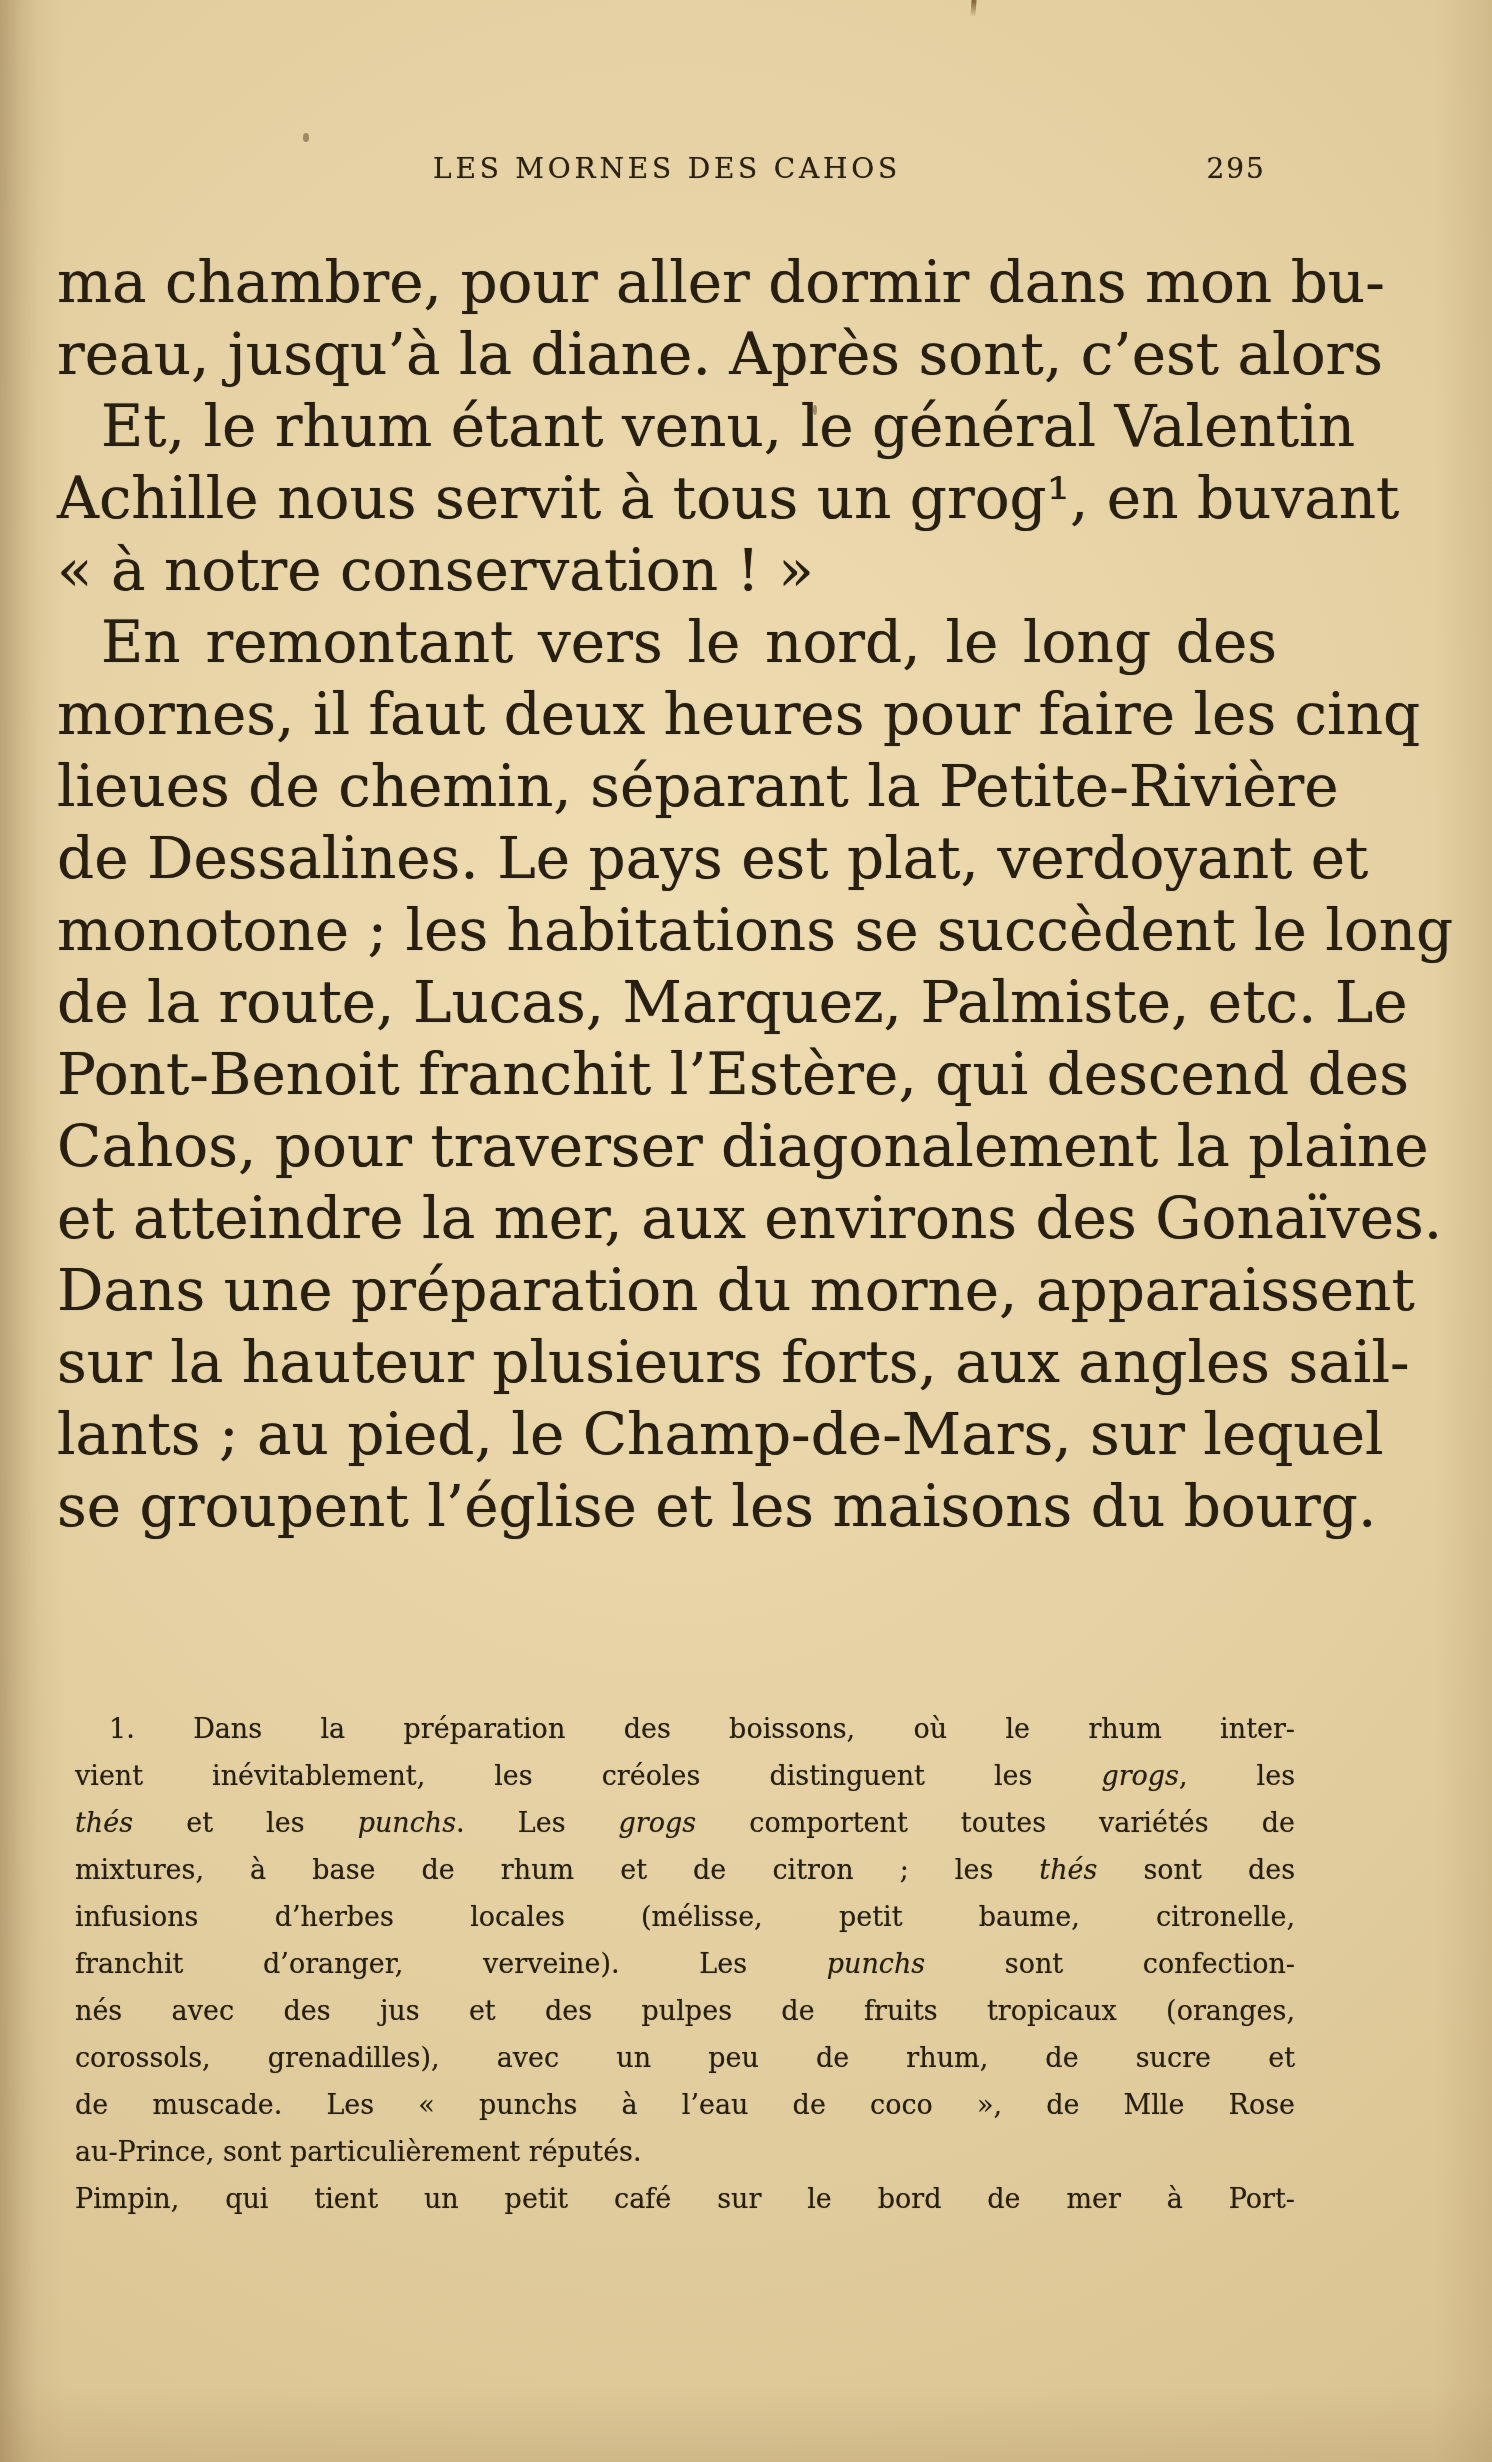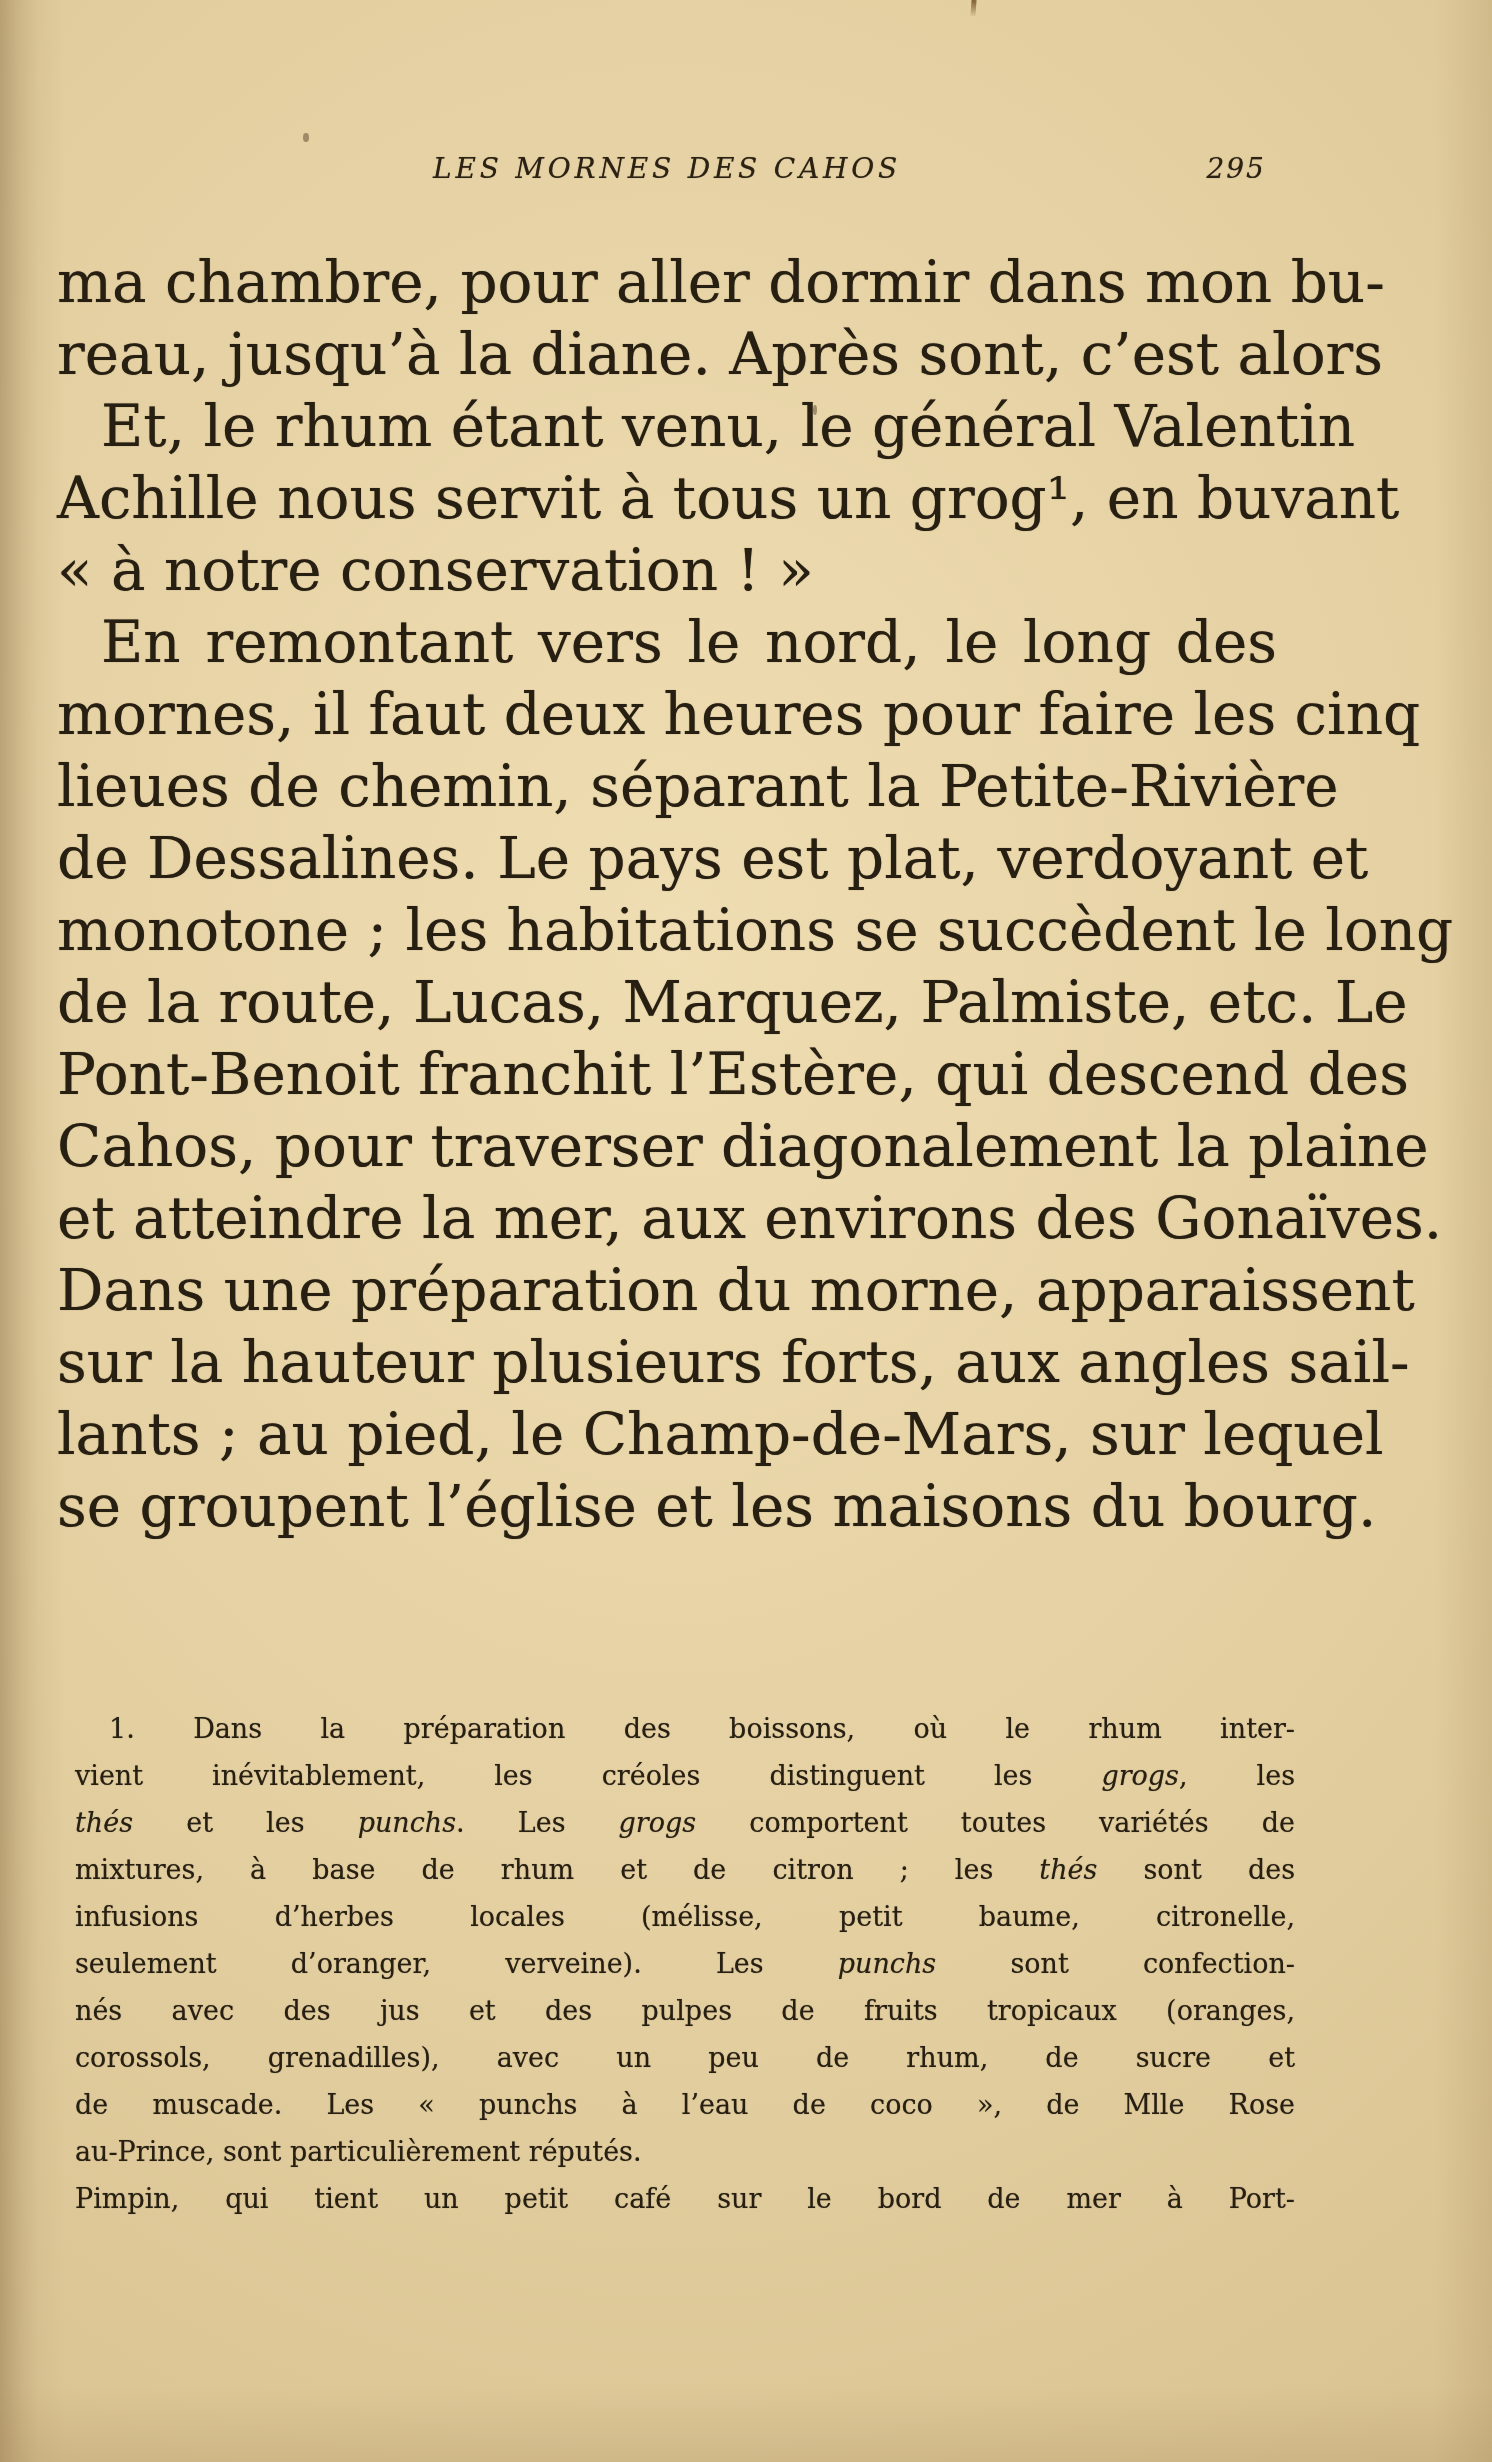--- a/index.html
+++ b/index.html
@@ -71,21 +71,20 @@
   }
   .running-head {
     position: absolute;
     top: 152px;
     left: 0; right: 0;
     height: 42px;
     font-size: 28px;
     letter-spacing: 3.8px;
     color: #2b2213;
     text-shadow: 0 0 0.9px rgba(40,30,14,0.55);
-    font-style: italic;
   }
   .running-title {
     position: absolute;
     left: 50%;
     transform: translateX(-50%);
     white-space: nowrap;
   }
   .running-page-number {
     position: absolute;
     right: 11.4px;
@@ -157,21 +156,21 @@
         <div class="tline"><span>lants ; au pied, le Champ-de-Mars, sur lequel</span></div>
         <div class="tline"><span>se groupent l’église et les maisons du bourg.</span></div>
       </div>
 
     <div class="footnote-text" id="footnote-lines">
         <div class="tline indent"><span>1. Dans la préparation des boissons, où le rhum inter-</span></div>
         <div class="tline"><span>vient inévitablement, les créoles distinguent les </span><i>grogs</i><span>, les</span></div>
         <div class="tline"><i>thés</i><span> et les </span><i>punchs</i><span>. Les </span><i>grogs</i><span> comportent toutes variétés de</span></div>
         <div class="tline"><span>mixtures, à base de rhum et de citron ; les </span><i>thés</i><span> sont des</span></div>
         <div class="tline"><span>infusions d’herbes locales (mélisse, petit baume, citronelle,</span></div>
-        <div class="tline"><span>seulement d’oranger, verveine). Les </span><i>punchs</i><span> sont confection-</span></div>
+        <div class="tline"><span>franchit d’oranger, verveine). Les </span><i>punchs</i><span> sont confection-</span></div>
         <div class="tline"><span>nés avec des jus et des pulpes de fruits tropicaux (oranges,</span></div>
         <div class="tline"><span>corossols, grenadilles), avec un peu de rhum, de sucre et</span></div>
         <div class="tline"><span>de muscade. Les « punchs à l’eau de coco », de Mlle Rose</span></div>
         <div class="tline end"><span>au-Prince, sont particulièrement réputés.</span></div>
         <div class="tline"><span>Pimpin, qui tient un petit café sur le bord de mer à Port-</span></div>
       </div>
   </div>
 </div>
 
 

